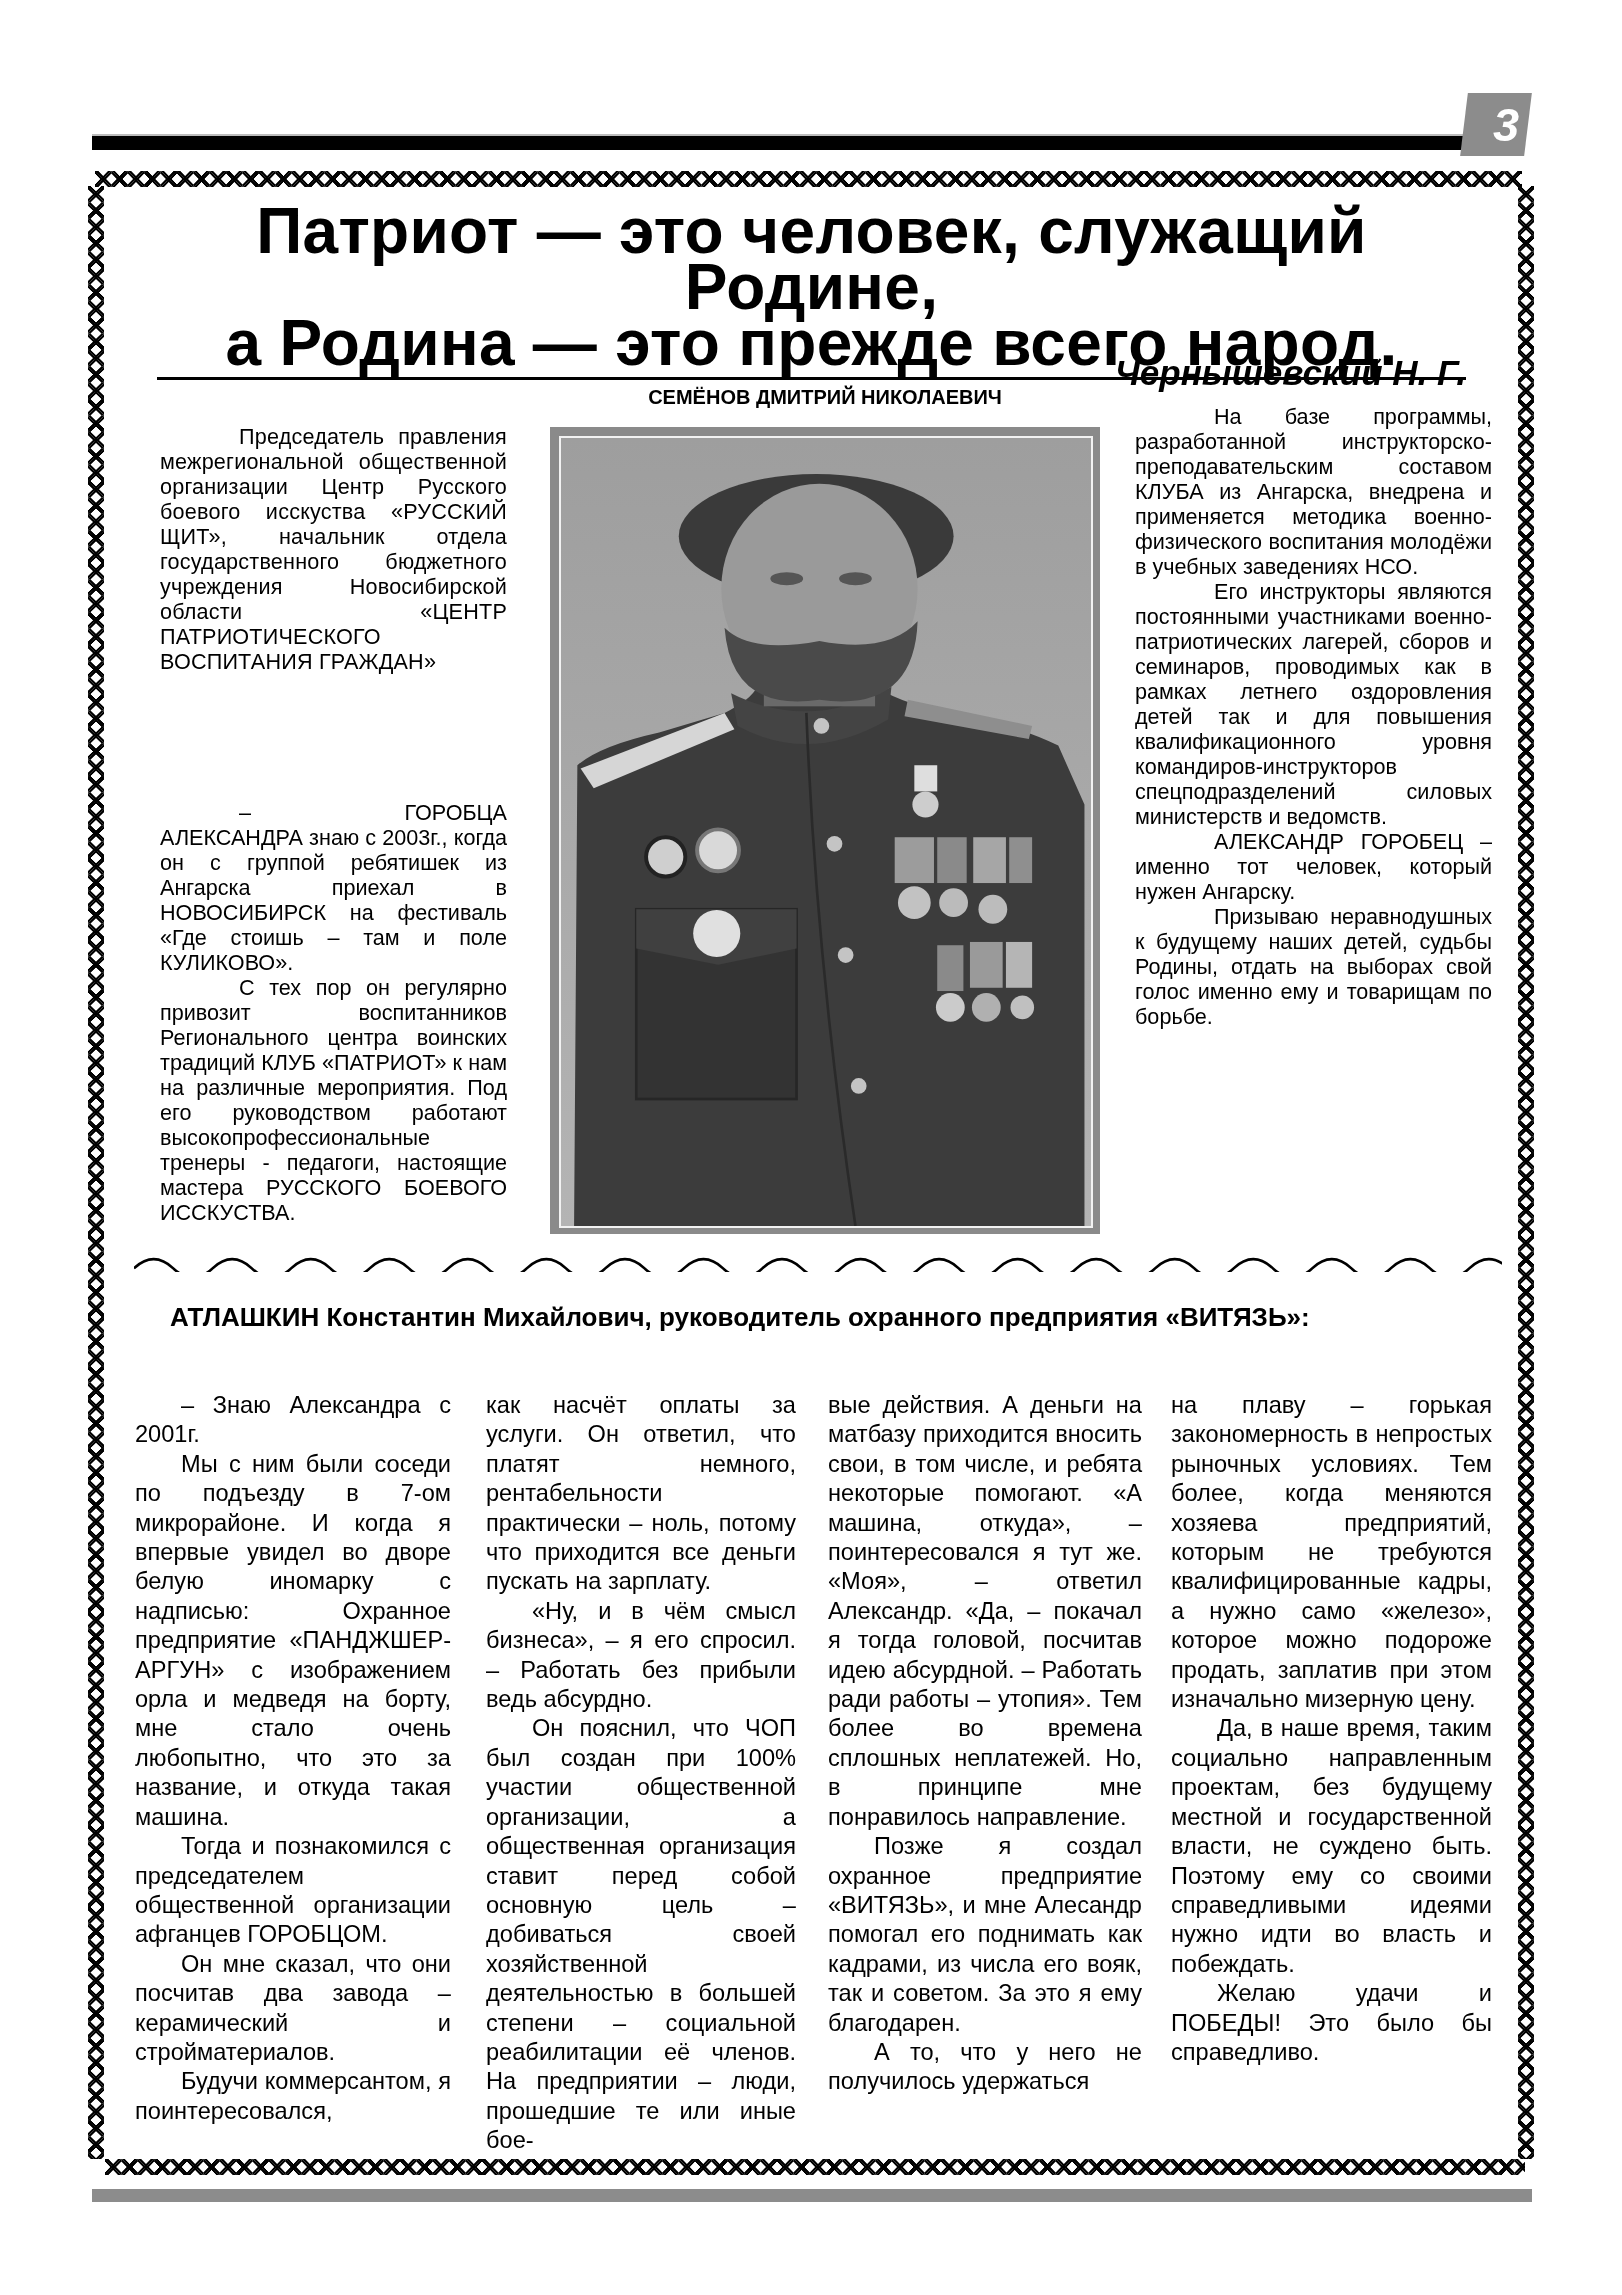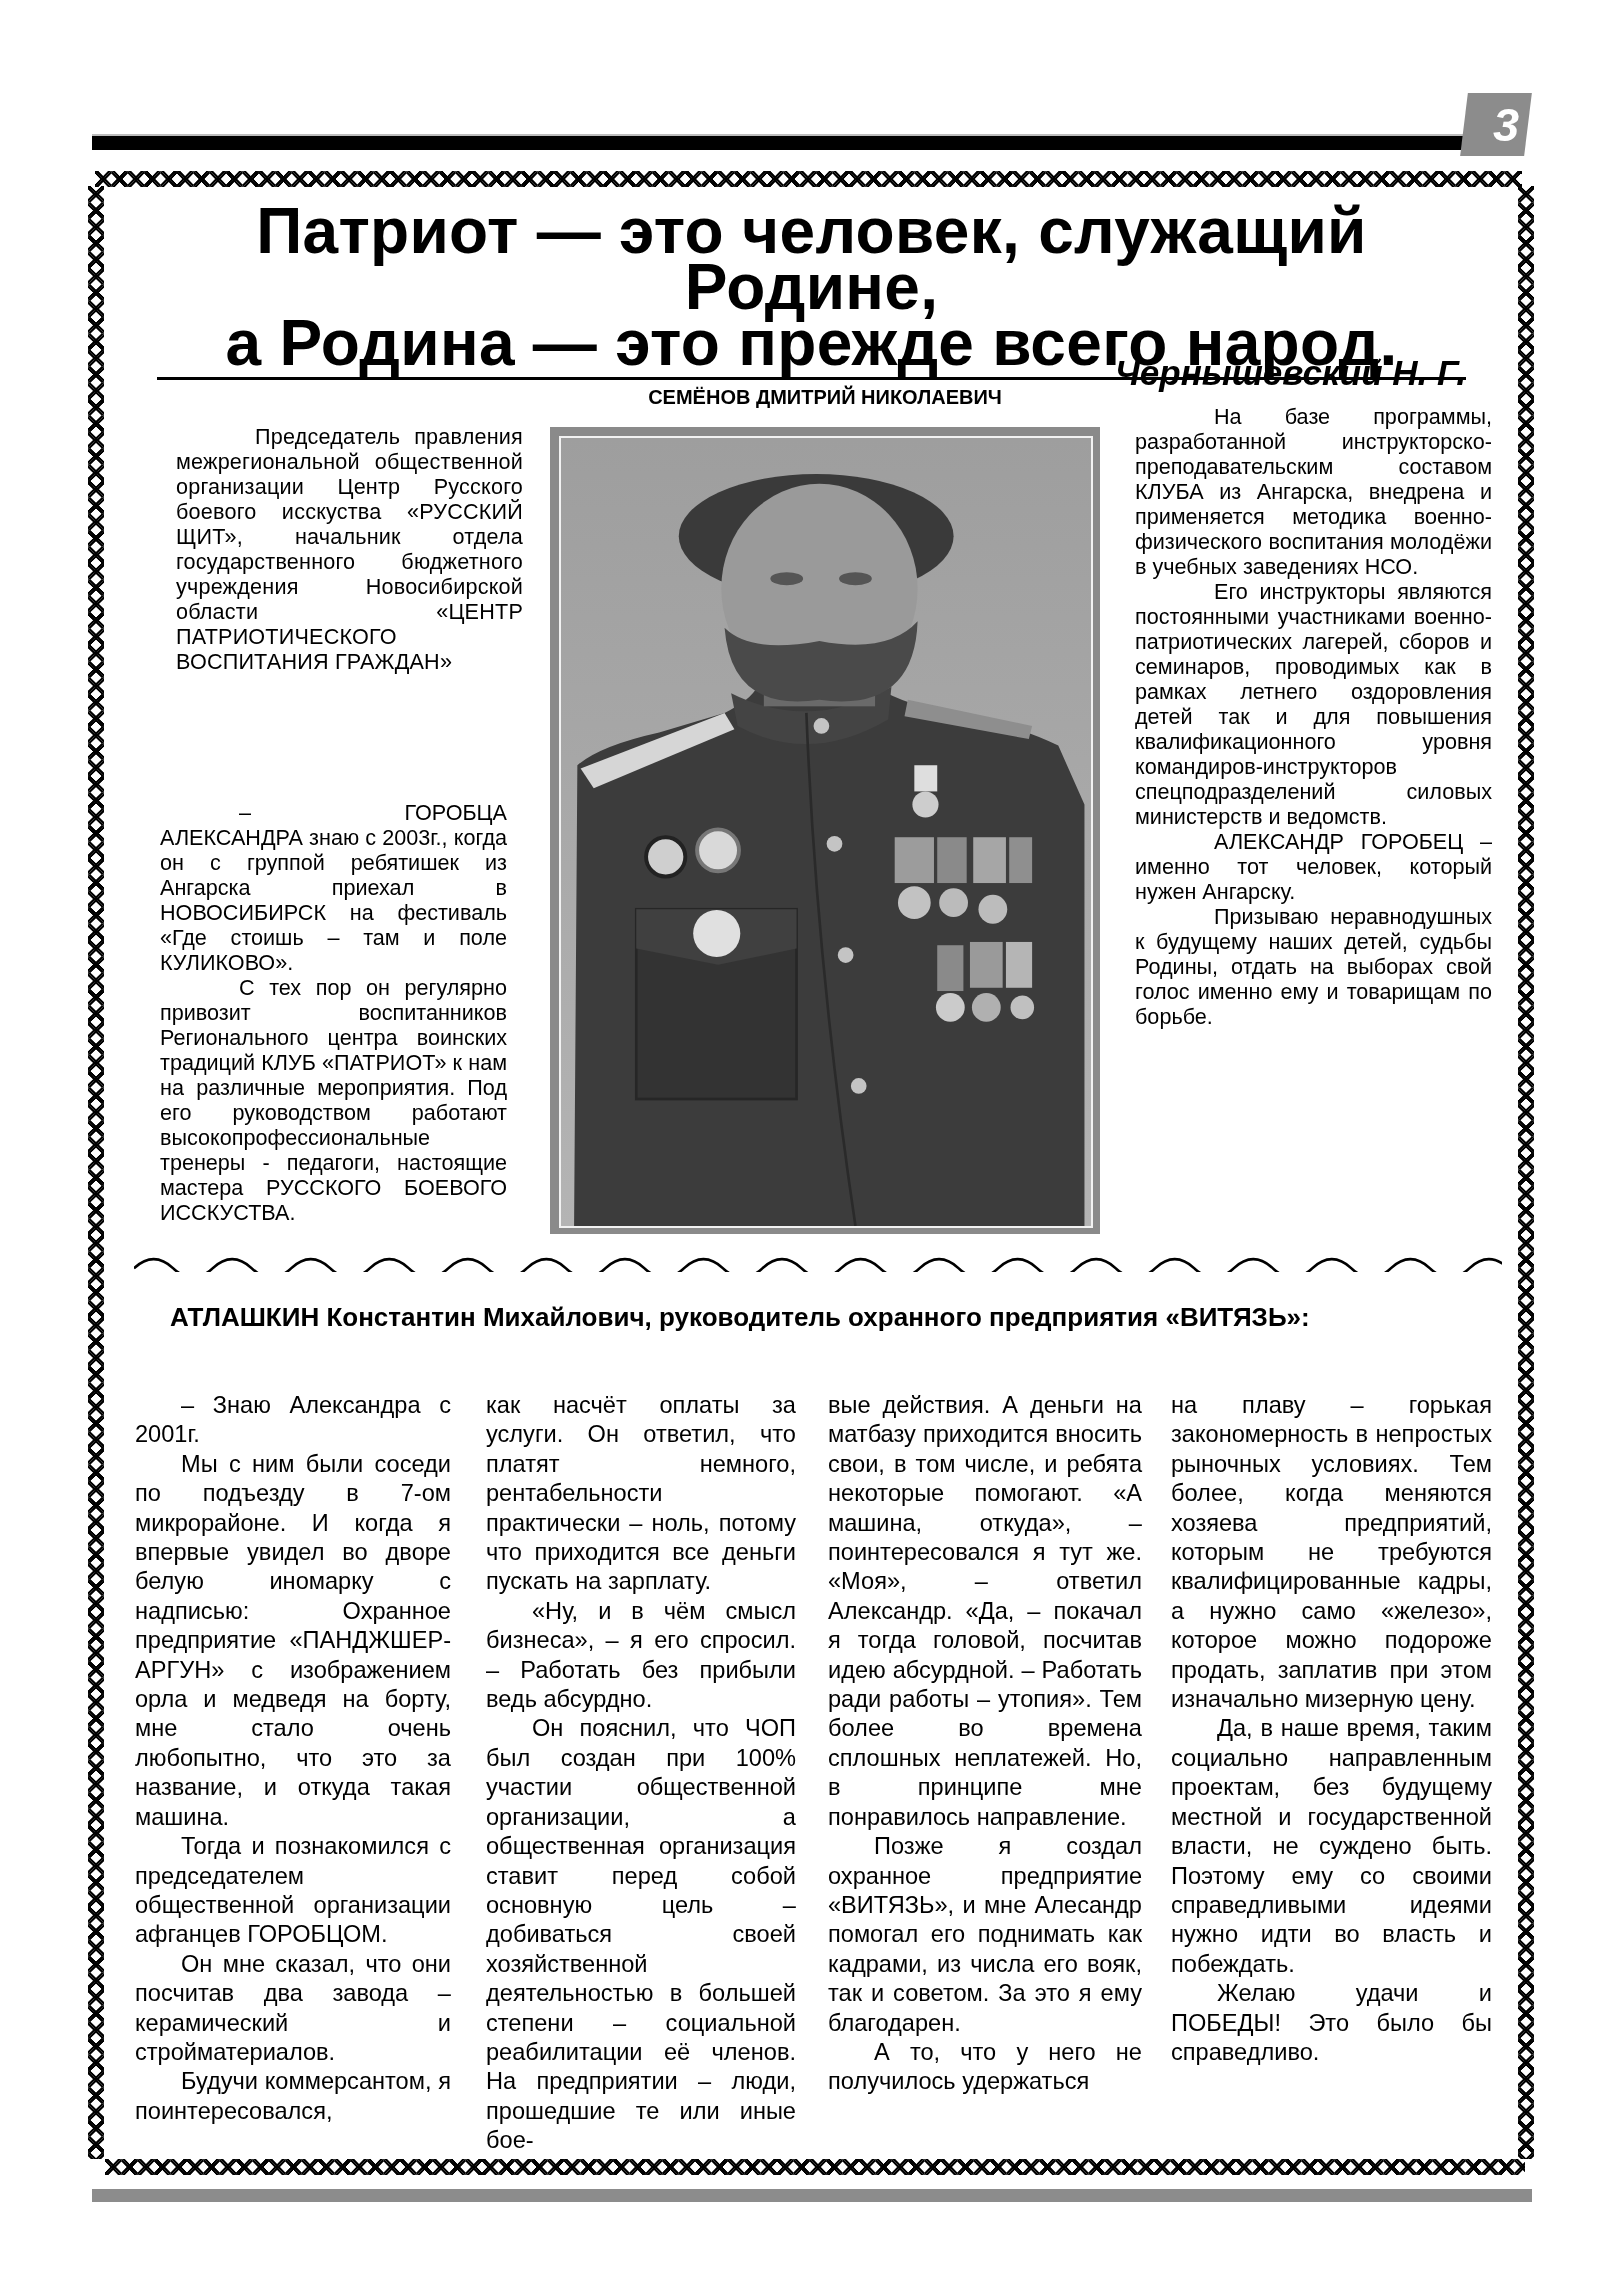--- a/index.html
+++ b/index.html
@@ -36,21 +36,21 @@
   #quote { left:170px; top:203px; width:1283px; text-align:center; font-weight:bold; font-size:64px; line-height:56px; letter-spacing:0.3px; }
   #quote-author { left:982px; top:314px; width:484px; text-align:right; font-weight:bold; font-style:italic; font-size:35px;margin-top:39px; }
   #top-rule { left:157px; top:377px; width:1309px; height:3.3px; background:#000; }
 
   #photo-caption { left:537px; top:386px; width:576px; text-align:center; font-weight:bold; font-size:20px; }
 
   
   .para { font-size:21.6px; line-height:25px; text-align:justify; }
   .para p { margin:0; text-indent:79px; }
   .ital { }
-  #left-top { left:176px; top:424px; width:347px; letter-spacing:0.2px; }
+  #left-top { left:160px; top:424px; width:347px; letter-spacing:0.2px; }
   #left-bottom { left:160px; top:800px; width:347px; }
   #right-col { left:1135px; top:404px; width:357px; }
 
   
   #photo-frame { left:550px; top:427px; width:550px; height:807px; background:#8a8a8a; }
   #photo-inner { left:559px; top:436px; width:530px; height:788px; border:2px solid #f2f2f2; background:#a9a9a9; overflow:hidden; }
   #photo-inner svg { width:100%; height:100%; display:block; }
 
   
   #wave { left:134px; top:1254px; width:1368px; height:18.3px; }

